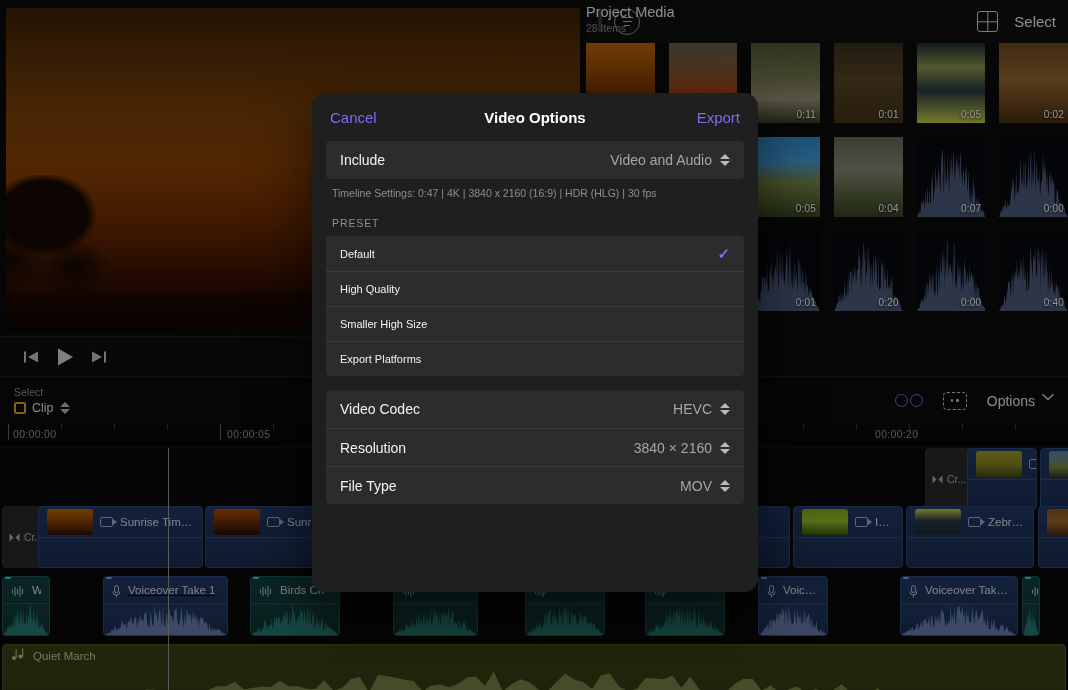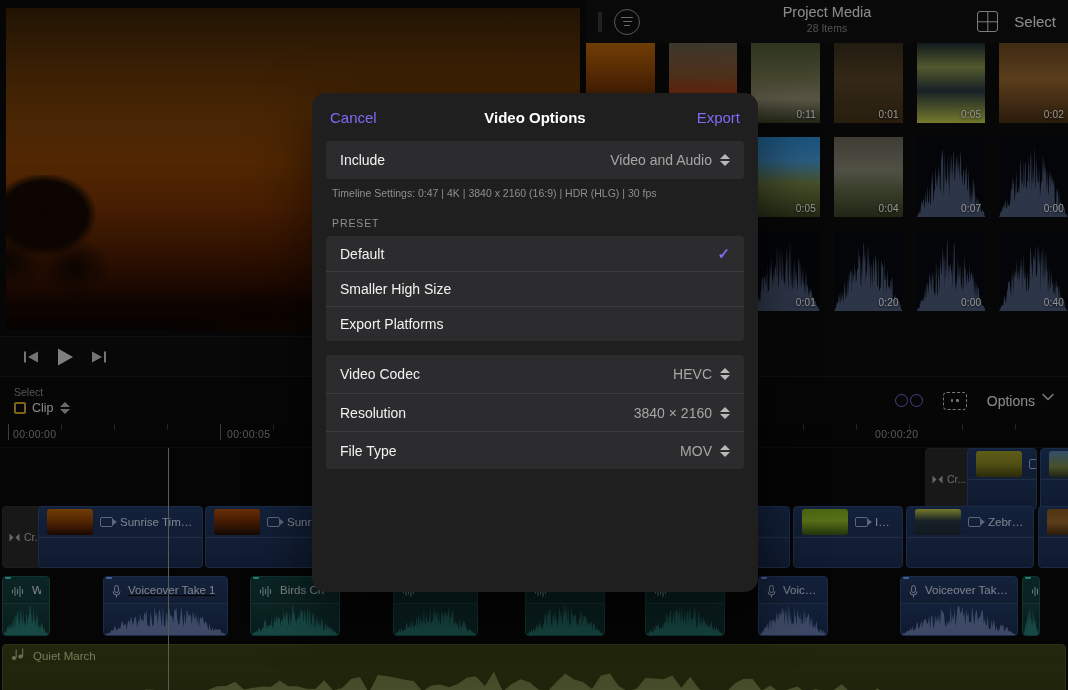--- a/index.html
+++ b/index.html
@@ -65,21 +65,21 @@
   .grip { width: 3px; height: 20px; border-left: 2px solid #444; border-right: 2px solid #444; margin-right: 12px; opacity:.8;}
   .circle-icon {
     width: 26px; height: 26px; border-radius: 50%; border: 1.3px solid #9a9a9a;
     display: flex; flex-direction: column; align-items: center; justify-content: center; gap: 2.5px; cursor: pointer;
   }
   .circle-icon i { display: block; height: 1.5px; background: #b9b9b9; border-radius: 1px; }
   .circle-icon i:nth-child(1){ width: 12px; }
   .circle-icon i:nth-child(2){ width: 9px; }
   .circle-icon i:nth-child(3){ width: 6px; }
   .browser-title-wrap {
-    position: absolute; left: 0; right: 0; top: 4px; text-align: center; pointer-events: none;
+    position: absolute; left: 0; right: 0; top: 4px; text-align: left; pointer-events: none;
   }
   .browser-title { font-size: 14.5px; color: #f0f0f0; }
   .browser-sub { font-size: 10.5px; color: #8d8d8d; margin-top: 2px; }
   .browser-right { margin-left: auto; display: flex; align-items: center; gap: 16px; position: relative; z-index: 2;}
   .grid-icon { width: 21px; height: 21px; border: 1.4px solid #d8d8d8; border-radius: 3px; position: relative; cursor: pointer; }
   .grid-icon::before { content:""; position:absolute; left:50%; top:0; bottom:0; width:1.4px; background:#d8d8d8; transform: translateX(-50%); }
   .grid-icon::after { content:""; position:absolute; top:50%; left:0; right:0; height:1.4px; background:#d8d8d8; transform: translateY(-50%); }
   .select-link { font-size: 15px; color: #f2f2f2; cursor: pointer; }
 
   .media-grid { display: grid; grid-template-columns: repeat(6, 1fr); gap: 14px; background: #0d0d0d; }
@@ -165,21 +165,21 @@
   .chev { display:inline-block; width:10px; height:14px; position:relative; }
   .chev::before, .chev::after {
     content:""; position:absolute; left:0; width:0; height:0; border-left:5px solid transparent; border-right:5px solid transparent;
   }
   .chev::before { top:1px; border-bottom:5px solid #b9b9b9; }
   .chev::after { bottom:1px; border-top:5px solid #b9b9b9; }
   .helper { font-size: 10.5px; color: #8e8e8e; padding: 7px 6px 0; line-height: 1.45; }
   .section-label { font-size: 10.5px; color: #8e8e8e; letter-spacing: .9px; padding: 16px 6px 7px; }
   .opt-row { display:flex; align-items:center; justify-content:space-between; height: 35px; padding: 0 14px; cursor:pointer;}
   .opt-row + .opt-row { border-top: 1px solid rgba(255,255,255,0.08); }
-  .opt-row .olab { font-size: 14px; color: #f2f2f2; }
+  .opt-row .olab { font-size: 11px; color: #f2f2f2; }
   .check { color: #7d6cf5; font-size: 15px; font-weight: bold; }
   .desc { font-size: 10.5px; color: #8e8e8e; padding: 8px 6px 0; line-height: 1.5; }
   .spacer { height: 14px; }
 </style>
 </head>
 <body>
 
 <div id="app">
 
   <div class="viewer">
@@ -677,20 +677,23 @@
       </div>
       <div class="helper">Timeline Settings: 0:47 | 4K | 3840 x 2160 (16:9) | HDR (HLG) | 30 fps</div>
 
       <div class="section-label">PRESET</div>
       <div class="card" id="preset-list">
           <div class="opt-row">
             <span class="olab">Default</span>
             <span class="check">✓</span>
           </div>
           <div class="opt-row">
+            <span class="olab">High Quality</span>
+          </div>
+          <div class="opt-row">
             <span class="olab">Smaller High Size</span>
           </div>
           <div class="opt-row">
             <span class="olab">Export Platforms</span>
           </div>
         </div>
 
       <div class="spacer"></div>
 
       <div class="card" id="settings-list">

